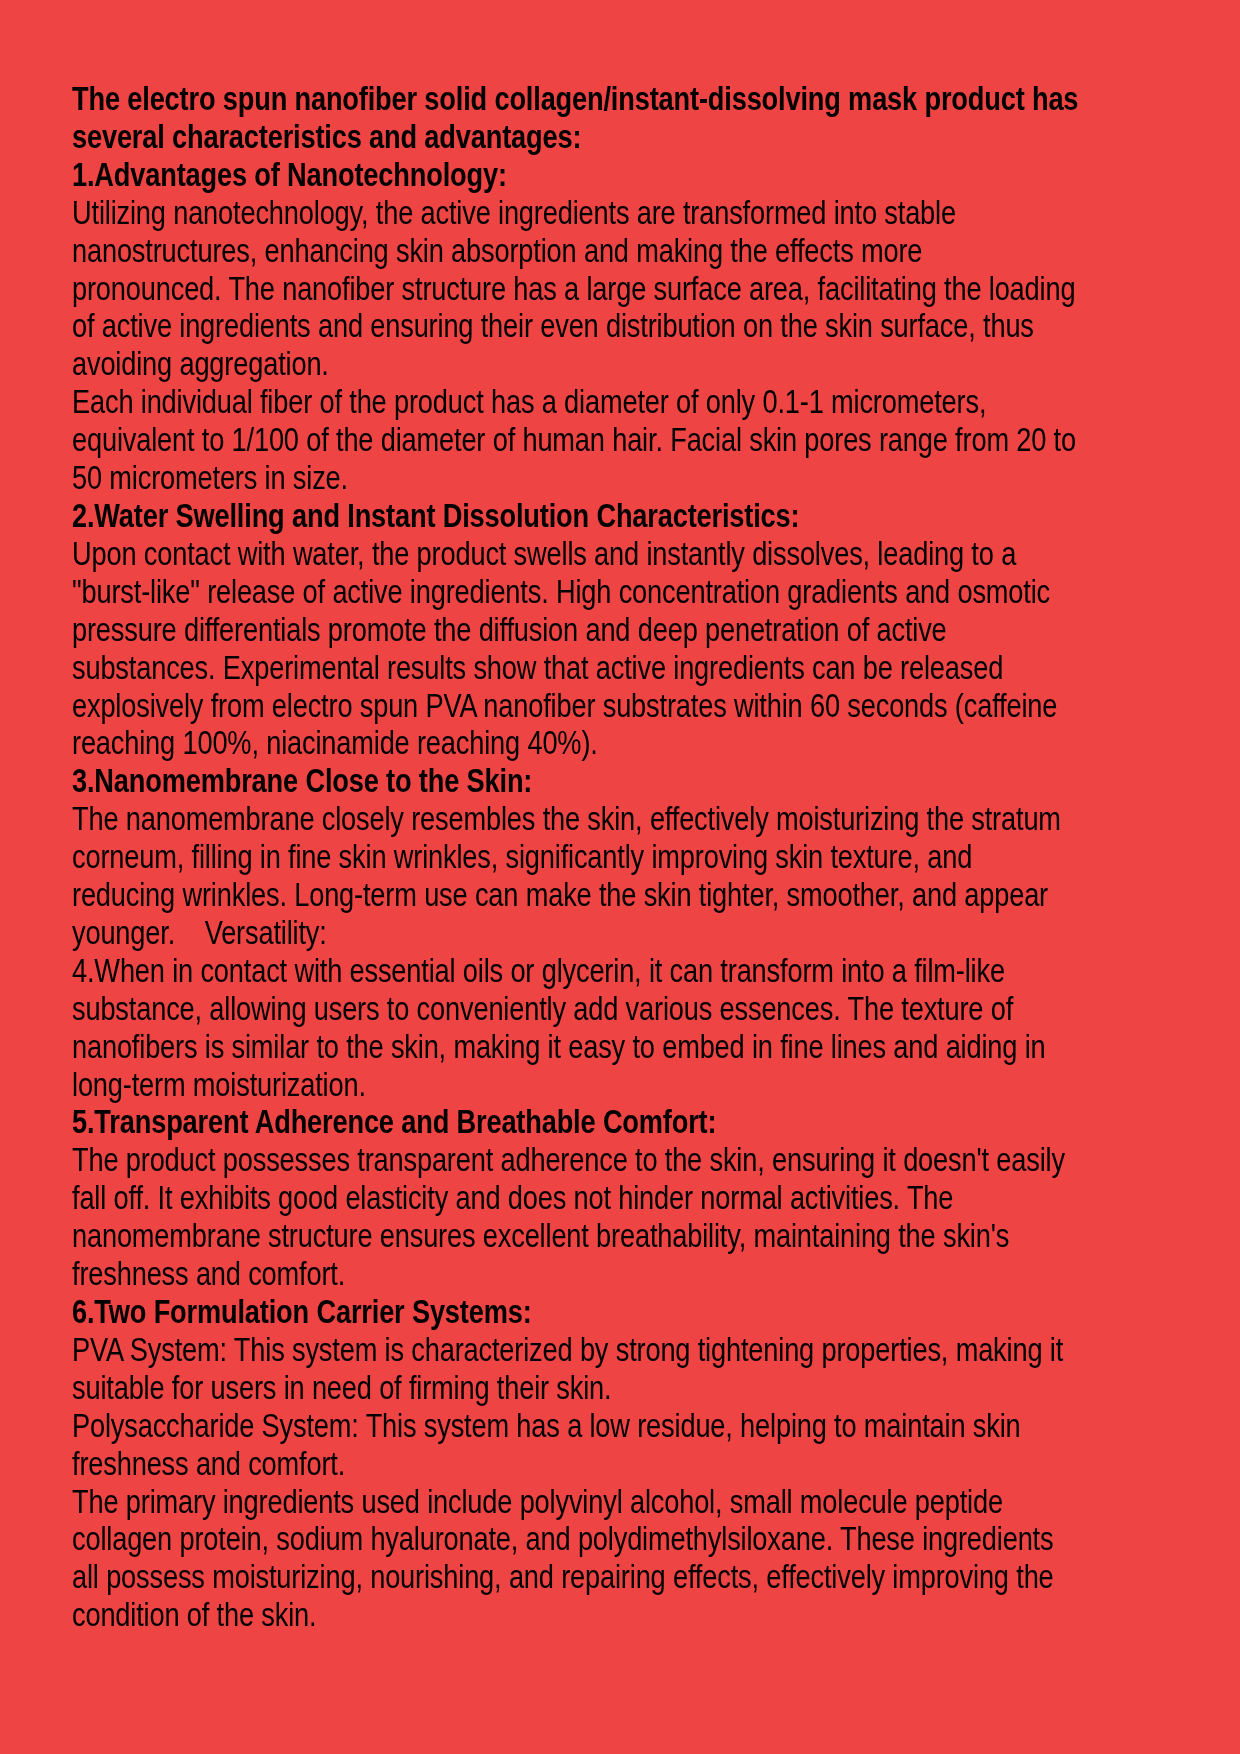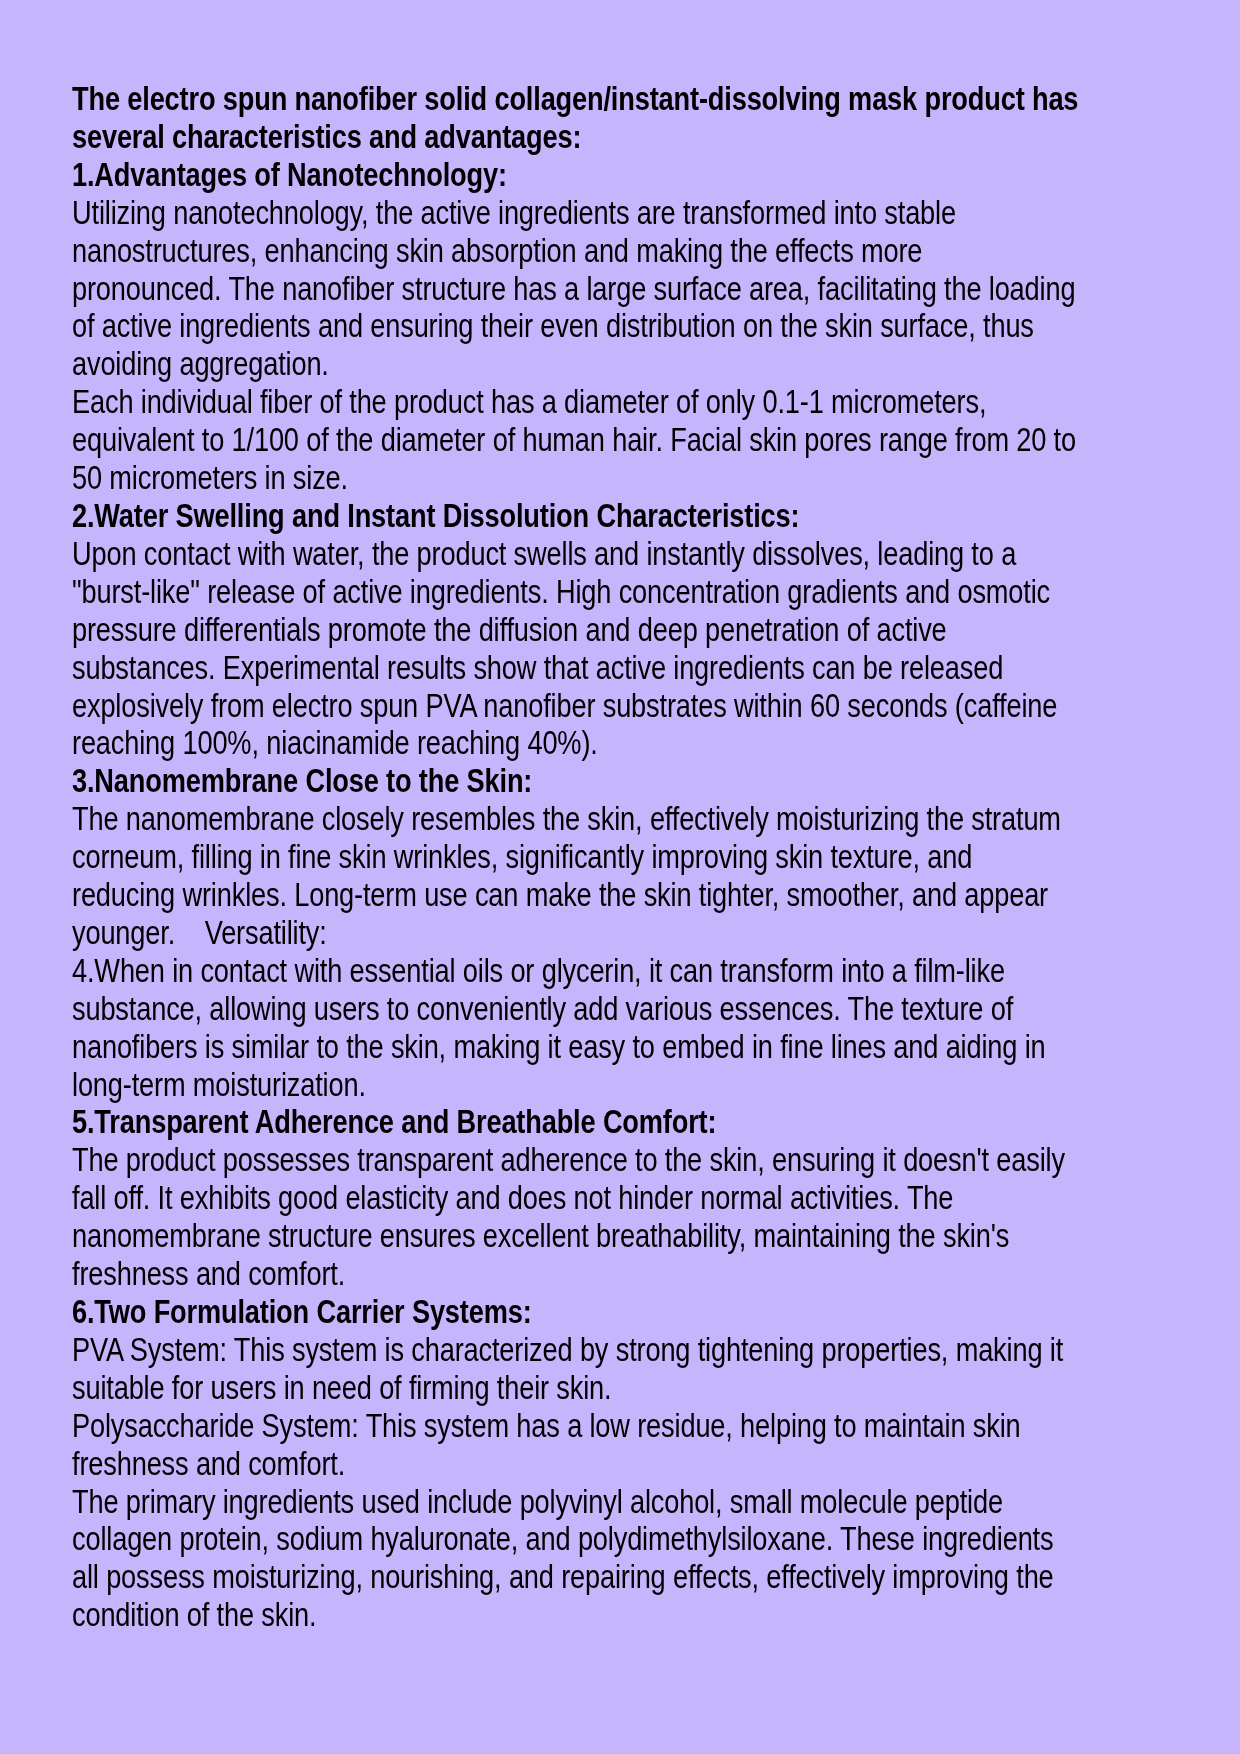--- a/index.html
+++ b/index.html
@@ -4,21 +4,21 @@
 <style>
   html, body {
     margin: 0;
     padding: 0;
     background: #ffffff;
   }
   .page {
     position: relative;
     width: 1240px;
     height: 1754px;
-    background: #c4b5fd;
+    background: #ef4444;
     box-sizing: border-box;
     padding: 80px 0 0 72px;
     overflow: hidden;
     font-family: "Liberation Sans", sans-serif;
     color: #000000;
   }
   .doc-text {
     display: block;
   }
   .line {

